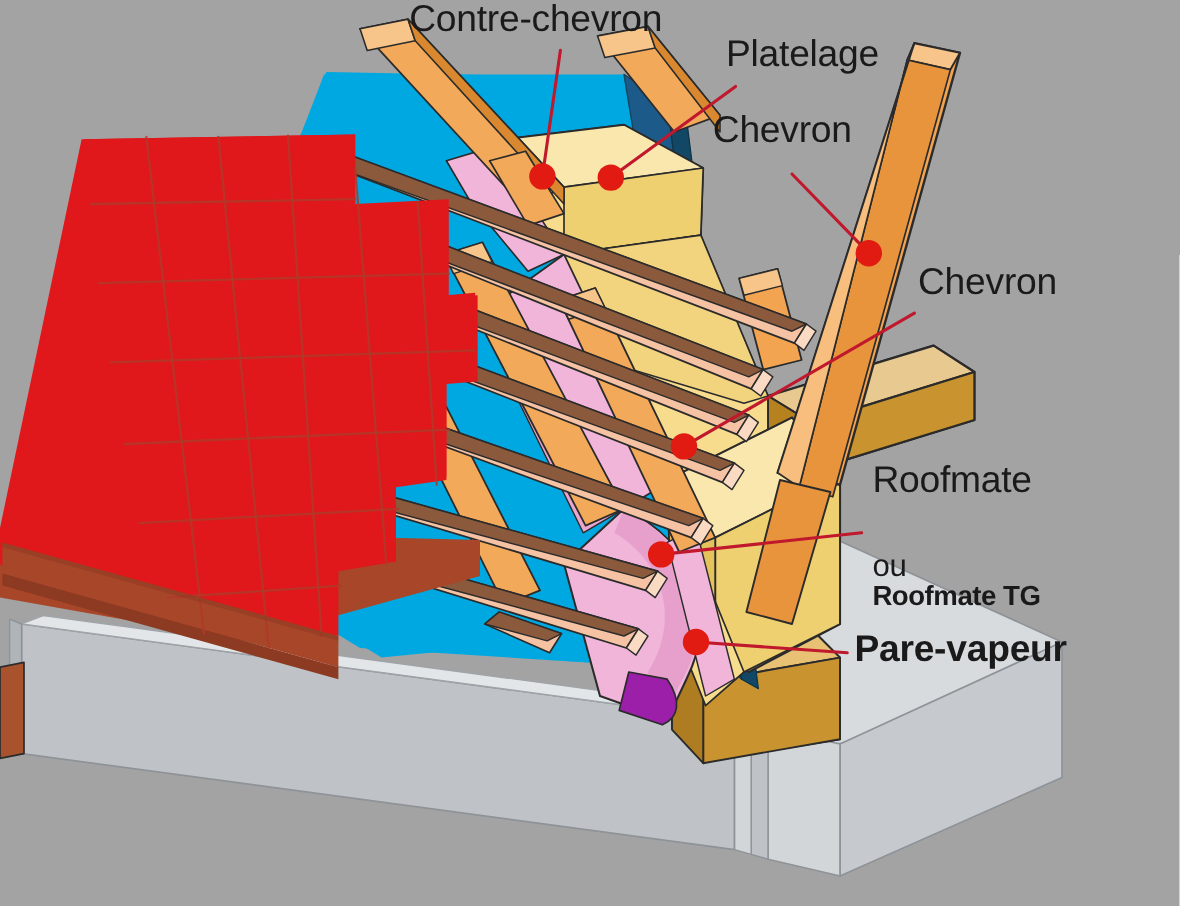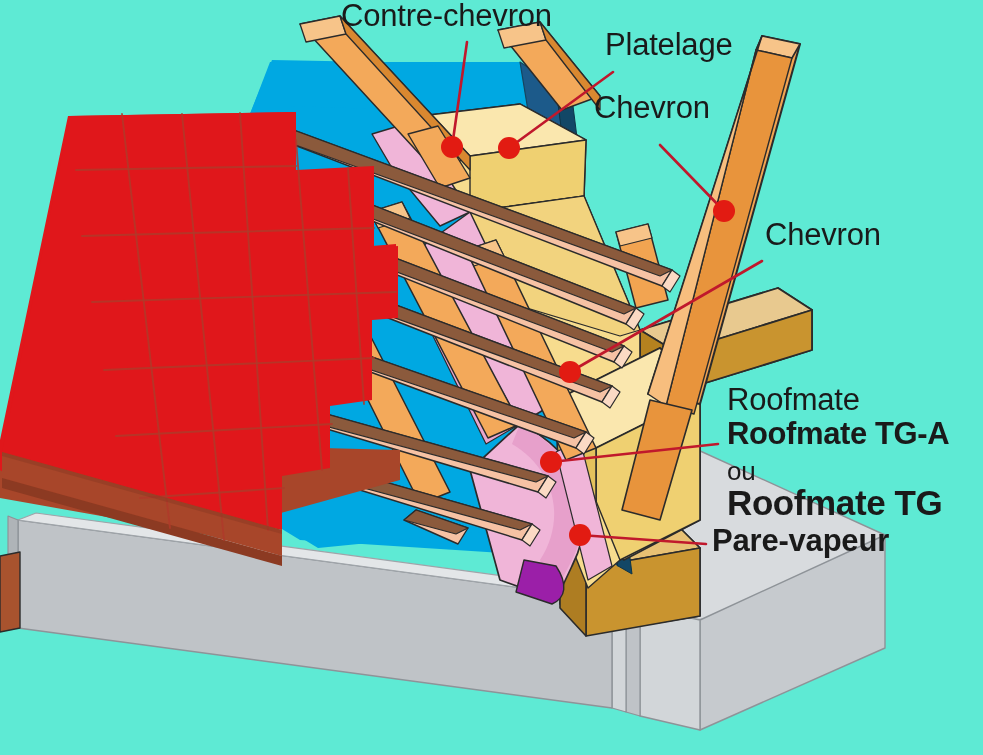--- a/index.html
+++ b/index.html
@@ -8,21 +8,21 @@
     padding: 0;
     background: #ffffff;
   }
   body {
     font-family: "Liberation Sans", sans-serif;
   }
   #stage {
     position: relative;
     width: 983px;
     height: 755px;
-    background: #5eead4;
+    background: #a3a3a3;
     overflow: hidden;
   }
   #diagram {
     position: absolute;
     left: 0;
     top: 0;
     width: 983px;
     height: 755px;
   }
   .lbl {
@@ -303,22 +303,21 @@
   <div class="lbl" style="left:341px; top:0px;">Contre-chevron</div>
 
   <div class="lbl" style="left:605px; top:29px;">Platelage</div>
 
   <div class="lbl" style="left:594px; top:92px;">Chevron</div>
 
   <div class="lbl" style="left:765px; top:219px;">Chevron</div>
 
   <div class="lbl" style="left:727px; top:384px;">Roofmate</div>
 
-  <div class="lbl bold" style="left:727px; top:418px;">Roofmate TG-A</div>
 
   <div class="lbl-stack" style="left:727px; top:458px;">
     <span class="lbl inline-pre" style="font-size:26px;">ou </span>
-      <span class="lbl bold" style="font-size:35px;">Roofmate TG</span>
+      <span class="lbl bold" style="font-size:23px;">Roofmate TG</span>
   </div>
 
   <div class="lbl" style="left:712px; top:525px;font-weight:bold;">Pare-vapeur</div>
 
 </div>
 
 </body></html>

